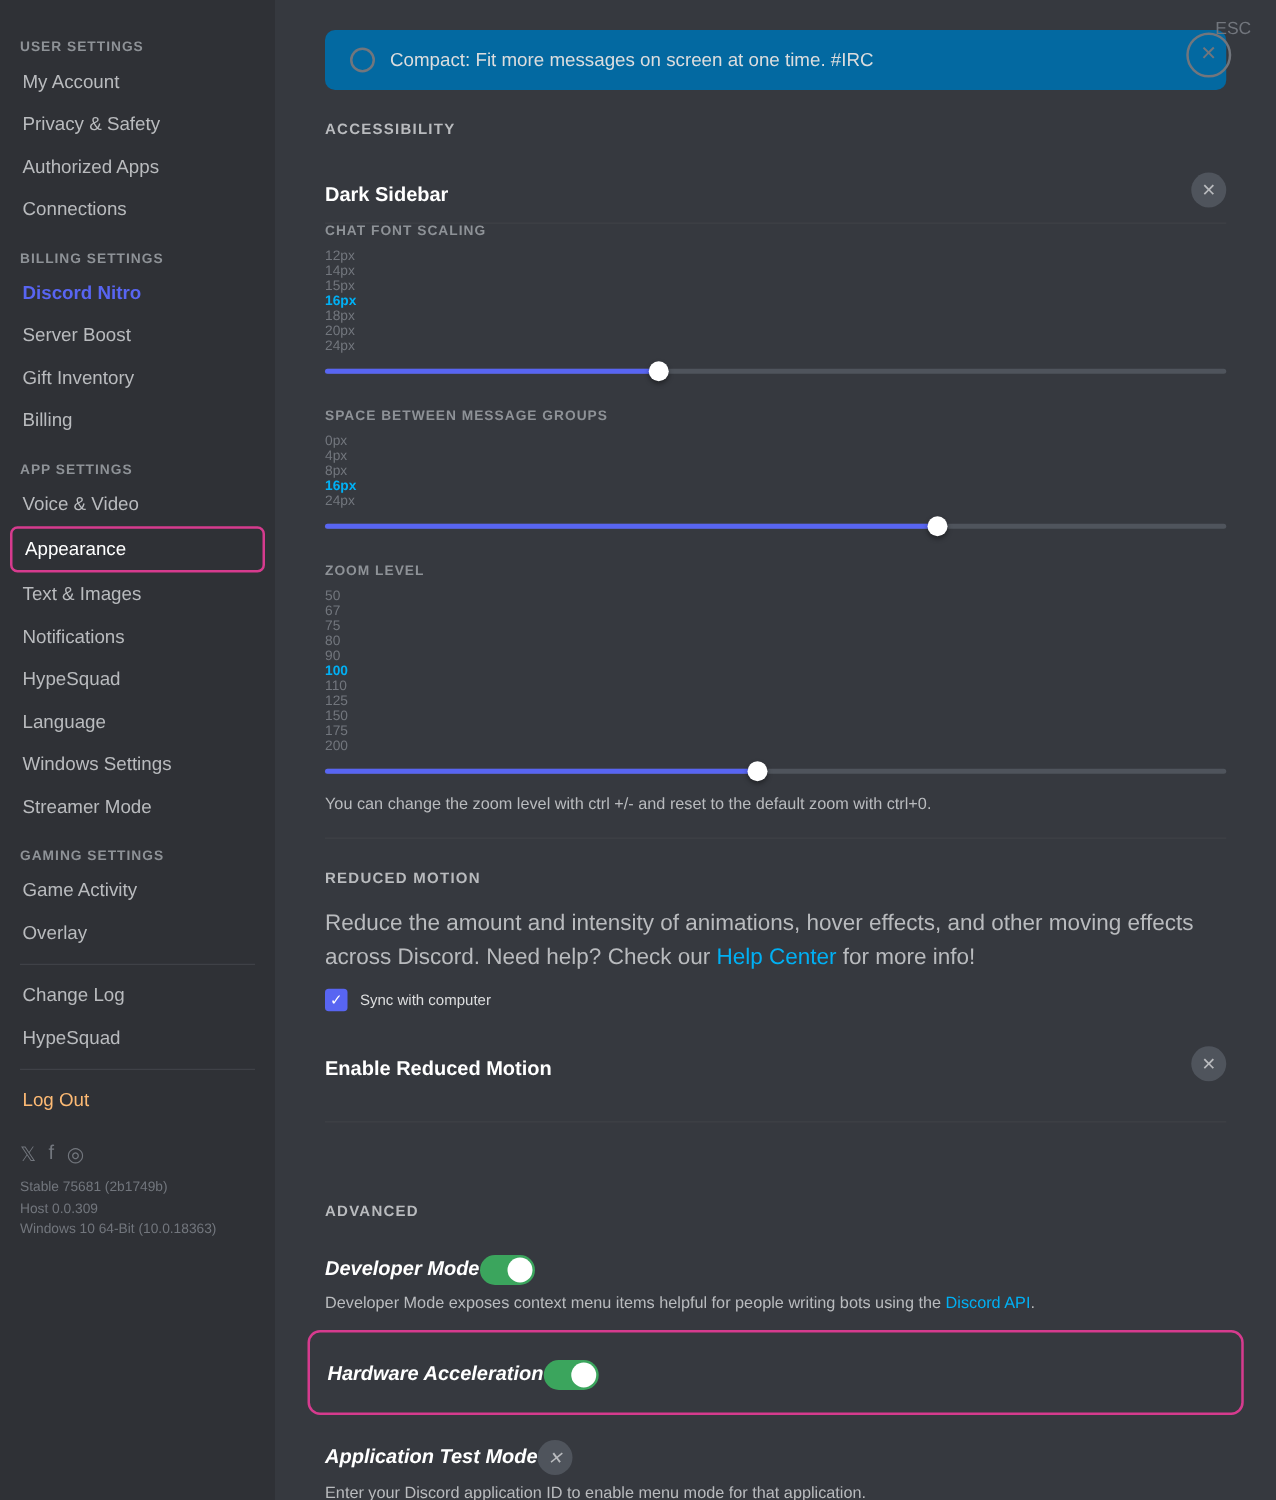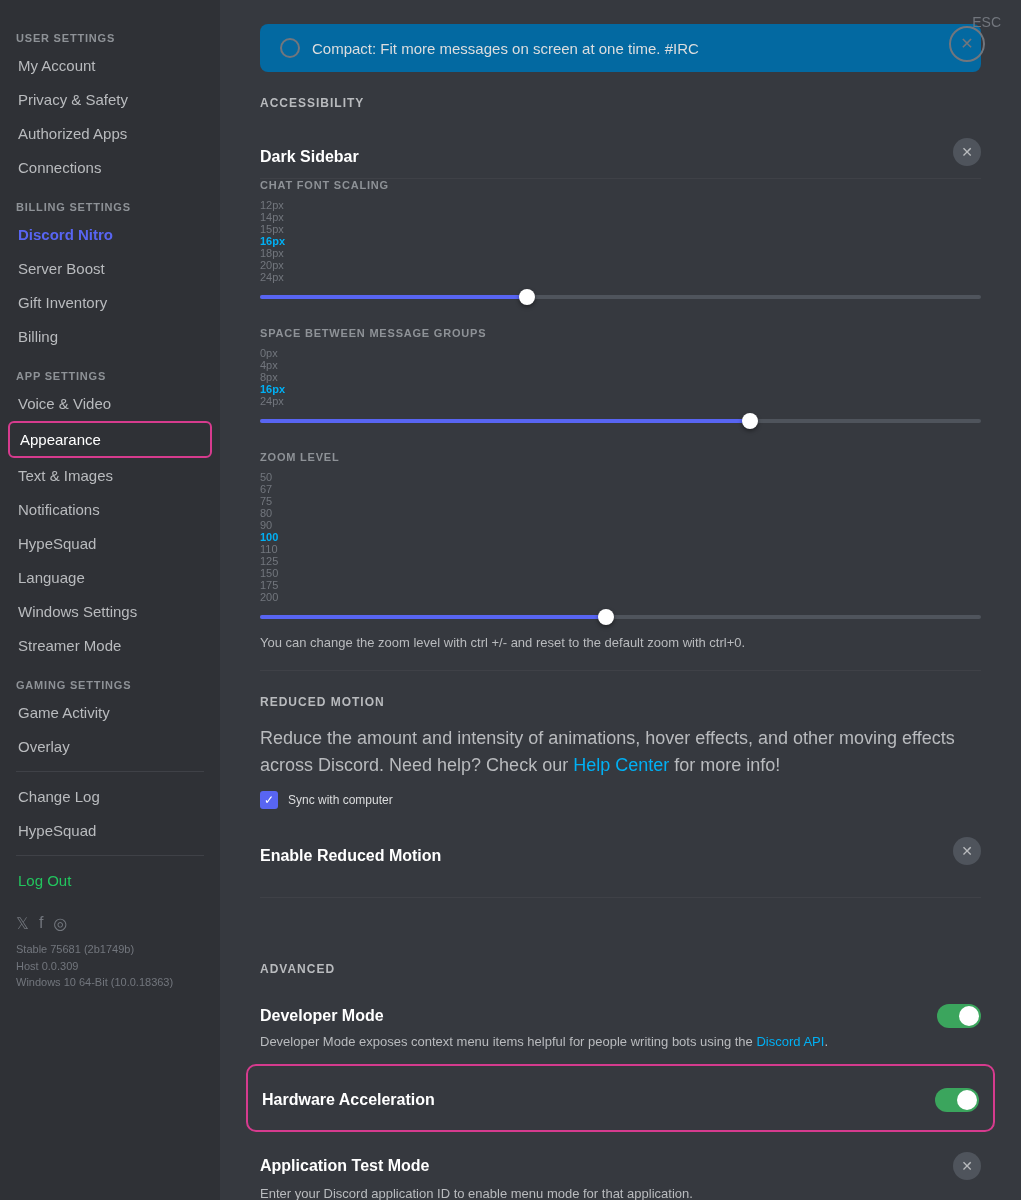--- a/index.html
+++ b/index.html
@@ -43,21 +43,21 @@
       background: transparent;
       color: #fff;
       border: 2px solid #d63b8e;
       border-radius: 6px;
     }
     .sidebar-item.nitro {
       color: #5865f2;
       font-weight: 600;
     }
     .sidebar-item.logout {
-      color: #22c55e;
+      color: #fdba74;
       font-weight: 500;
     }
     .sidebar-footer {
       padding: 16px 8px 4px 8px;
     }
     .sidebar-social {
       display: flex;
       gap: 10px;
       margin-bottom: 8px;
       color: #72767d;
@@ -304,22 +304,22 @@
       font-size: 12px;
       color: #dcddde;
     }
     
     .setting-block {
       margin-bottom: 4px;
     }
     .setting-block-header {
       display: flex;
       align-items: center;
-      justify-content: space-between;
       padding: 12px 0 4px 0;
+      font-style: italic;
     }
     .setting-block-label {
       font-size: 16px;
       font-weight: 600;
       color: #fff;
     }
     .setting-block-desc {
       font-size: 13px;
       color: #b9bbbe;
       margin-bottom: 12px;

